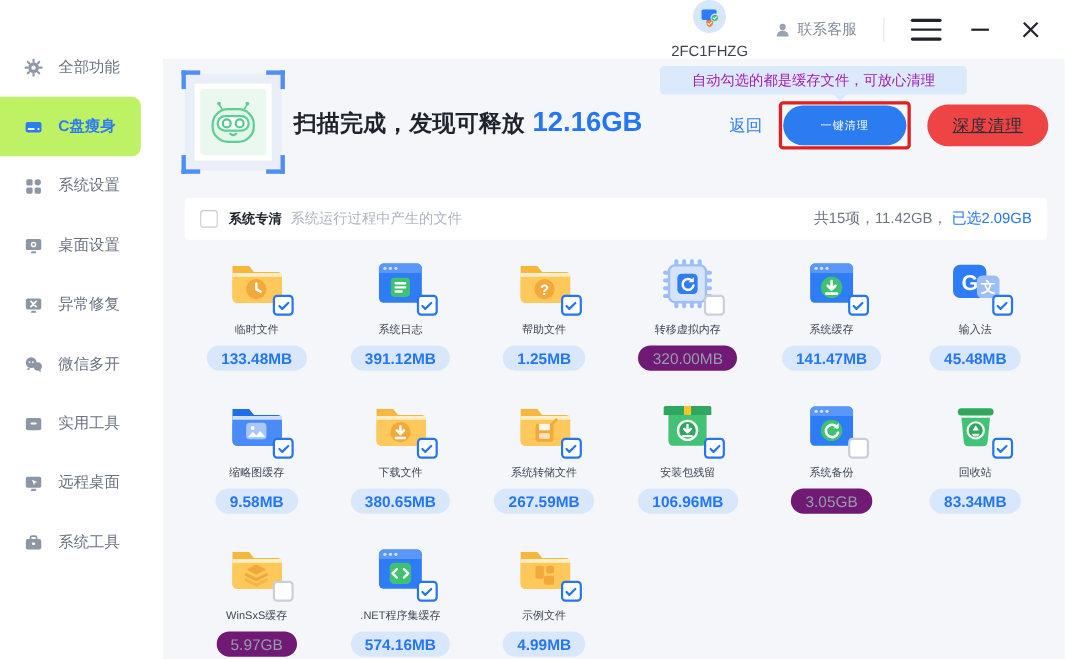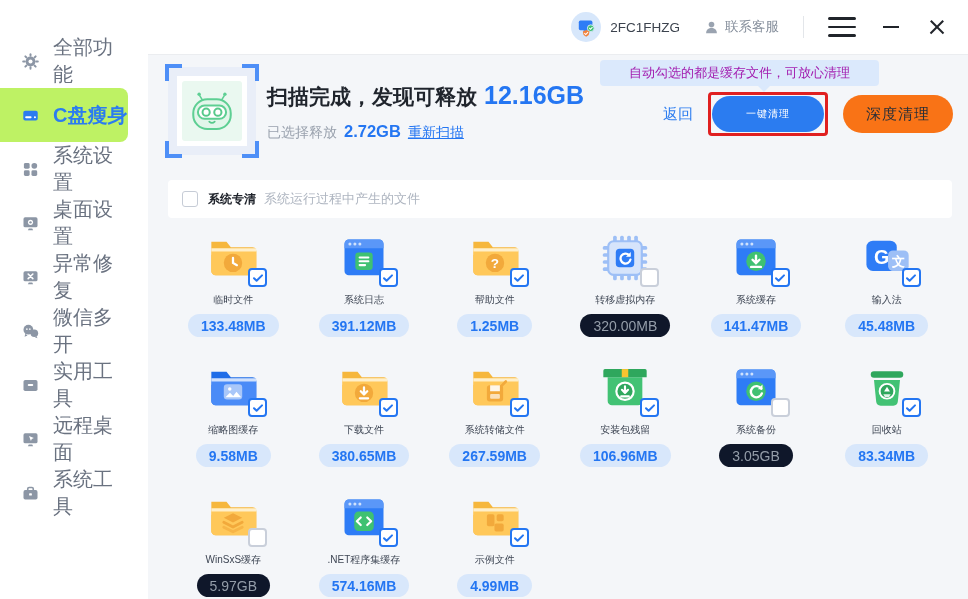--- a/index.html
+++ b/index.html
@@ -7,31 +7,31 @@
   body { position:relative; overflow:hidden; background:#fff;
          font-family:"Liberation Sans","DejaVu Sans",sans-serif; }
 
   
   .sidebar { position:absolute; left:0; top:0; width:148px; height:100%; background:#fff; z-index:3; }
   .brand { padding-top:8px; text-align:center; }
   .brand svg { width:46px; height:40px; }
   .brand-name { font-size:14.5px; color:#20242c; margin-top:3px; letter-spacing:.2px; }
   .nav { margin-top:34px; }
   .nav-item { height:54px; display:flex; align-items:center; gap:14px; padding-left:22px;
-              margin-right:20px; border-radius:0 8px 8px 0; color:#6a7280; font-size:20px; cursor:pointer; }
+              margin-right:20px; border-radius:0 8px 8px 0; color:#6a7280; font-size:14px; cursor:pointer; }
   .nav-ic { width:17px; height:17px; display:inline-flex; color:#8c96a5; }
   .nav-ic svg { width:17px; height:17px; }
   .nav-item.active { background:#bef264; color:#2b7cf0; font-weight:bold;text-align:center; }
   .nav-item.active .nav-ic { color:#2b7cf0; }
 
   
   .topbar { position:absolute; left:148px; right:0; top:0; height:55px; background:#fff;
             border-bottom:1px solid #ebedf0; display:flex; align-items:center;
             justify-content:flex-end; gap:24px; padding-right:20px; z-index:2; }
-  .id-chip { display:flex; align-items:center; gap:9px; }
+  .id-chip { display:flex; align-items:center; gap:9px;flex-direction:column; }
   .avatar { width:30px; height:30px; border-radius:50%; background:#d7e7fb; display:flex;
             align-items:center; justify-content:center; }
   .avatar svg { width:24px; height:24px; }
   .id-text { font-size:13.5px; color:#3c434e; }
   .contact { display:flex; align-items:center; gap:6px; color:#858e9b; font-size:13.5px; cursor:pointer; }
   .contact svg { width:15px; height:15px; fill:#9aa3b0; }
   .vdiv { width:1px; height:22px; background:#e3e6ea; }
   .hamburger { width:28px; display:flex; flex-direction:column; gap:6px; cursor:pointer; padding:4px 0; }
   .hamburger i { display:block; height:2.6px; background:#20242a; border-radius:2px; }
   .win-min { width:22px; height:22px; display:flex; align-items:center; justify-content:center; cursor:pointer; }
@@ -48,23 +48,23 @@
              font-size:13px; padding:4px 29px; border-radius:4px; white-space:nowrap; }
   .tooltip::after { content:""; position:absolute; bottom:-6px; left:158px; border:6px solid transparent;
                     border-top-color:#dbe9fc; border-bottom:none; }
 
   .btnrow { position:absolute; top:37px; right:15px; display:flex; align-items:center; gap:15px; }
   .back-link { color:#2b7cf0; font-size:15px; cursor:pointer; }
   .red-box { border:3px solid #e02020; border-radius:4px; padding:1px; }
   .clean-btn { min-width:112px; height:36px; border-radius:18px; background:#2b7cf0; color:#fff;
                font-size:10px; display:flex; align-items:center; justify-content:center;
                padding:0 24px; cursor:pointer; letter-spacing:1px; }
-  .deep-btn { min-width:110px; height:38px; border-radius:19px; background:#f97316; color:#2a2f38;
+  .deep-btn { min-width:110px; height:38px; border-radius:19px; background:#ef4444; color:#2a2f38;
               font-size:15px; display:flex; align-items:center; justify-content:center;
-              padding:0 22px; cursor:pointer; letter-spacing:1px; }
+              padding:0 22px; cursor:pointer; letter-spacing:1px;text-decoration:underline; }
 
   .scan-header { position:absolute; top:12px; left:20px; display:flex; align-items:center; gap:11px; }
   .frame { width:88px; height:88px; position:relative; background:#e9eef8; border-radius:5px;
            display:flex; align-items:center; justify-content:center; }
   .frame-inner { width:70px; height:70px; background:#fff; display:flex; align-items:center; justify-content:center; }
   .frame-green { width:60px; height:60px; background:#eaf8f0; border-radius:3px; display:flex;
                  align-items:center; justify-content:center; }
   .frame-green svg { width:50px; height:50px; }
   .corner { position:absolute; width:17px; height:17px; border:0 solid #4e8ff7; }
   .corner.tl { left:-3px; top:-3px;    border-left-width:4px;  border-top-width:4px; }
@@ -93,21 +93,21 @@
   .ic-wrap svg { width:52px; height:52px; }
   .item-cb { position:absolute; right:-8px; bottom:-3px; width:19px; height:19px; border-radius:4px;
              background:#fff; display:flex; align-items:center; justify-content:center; }
   .item-cb.on  { border:2px solid #2476f2; }
   .item-cb.off { border:2px solid #c9cfda; }
   .item-cb svg { width:12px; height:12px; }
   .item-label { margin-top:9px; font-size:10px; color:#3e4654; white-space:nowrap; }
   .item-size { margin-top:7px; height:23px; display:flex; align-items:center; padding:0 13px;
                border-radius:12px; font-size:14px; }
   .item-size.on  { background:#d8e7fb; color:#2476f2; font-weight:bold; }
-  .item-size.off { background:#0f172a; color:#949da9; }
+  .item-size.off { background:#701a75; color:#949da9; }
 </style>
 </head>
 <body>
 
 <div class="sidebar">
   <div class="nav">
       <div class="nav-item">
         <span class="nav-ic">
           <svg viewBox="0 0 16 16" fill="currentColor">
             <g>
@@ -280,32 +280,30 @@
           <circle cx="39.5" cy="33.5" r="4.6" fill="#fff" stroke="#57c98b" stroke-width="2.6"></circle>
           <path d="M28.5 45.5q3.5 3.4 7 0" stroke="#57c98b" stroke-width="2.2" fill="none" stroke-linecap="round"></path>
         </svg>
       </div>
         </div>
     </div>
     <div>
       <div class="scan-title">
         <span>扫描完成，发现可释放</span><span class="num">12.16GB</span>
       </div>
-      <div class="scan-sub">
-        <span>已选择释放</span>
-        <span class="sel">2.72GB</span>
-        <span class="rescan">重新扫描</span>
-      </div>
     </div>
   </div>
 
   <div class="section-row">
     <span class="cb"></span>
     <span class="sec-title">系统专清</span>
     <span class="sec-sub">系统运行过程中产生的文件</span>
+    <span class="sec-summary">
+      <span>共15项，11.42GB，</span><span class="blue">已选2.09GB</span>
+    </span>
   </div>
 
   <div class="grid">
       <div class="cell">
         <span class="ic-wrap"><svg viewBox="0 0 48 48">
             <path d="M4 9h14l4 5h20a3.5 3.5 0 0 1 3.5 3.5V36a4 4 0 0 1-4 4H8a4 4 0 0 1-4-4z" fill="#f6b73c"></path>
             <path d="M4 15h41.5v6H4z" fill="#ffefc9"></path>
             <path d="M4 18h41.5v18a4 4 0 0 1-4 4H8a4 4 0 0 1-4-4z" fill="#ffc85a"></path>
             <circle cx="24" cy="28.5" r="8.5" fill="#f2a93b"></circle>
             <path d="M24 23.8v4.7l3.6 2.1" stroke="#fff" stroke-width="2.1" fill="none" stroke-linecap="round"></path>

